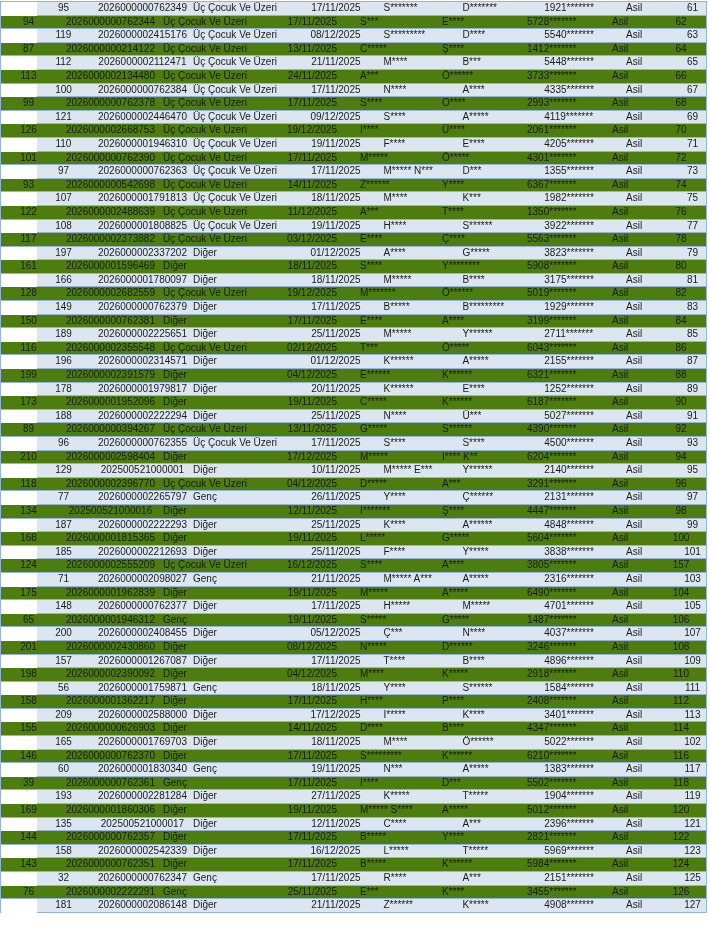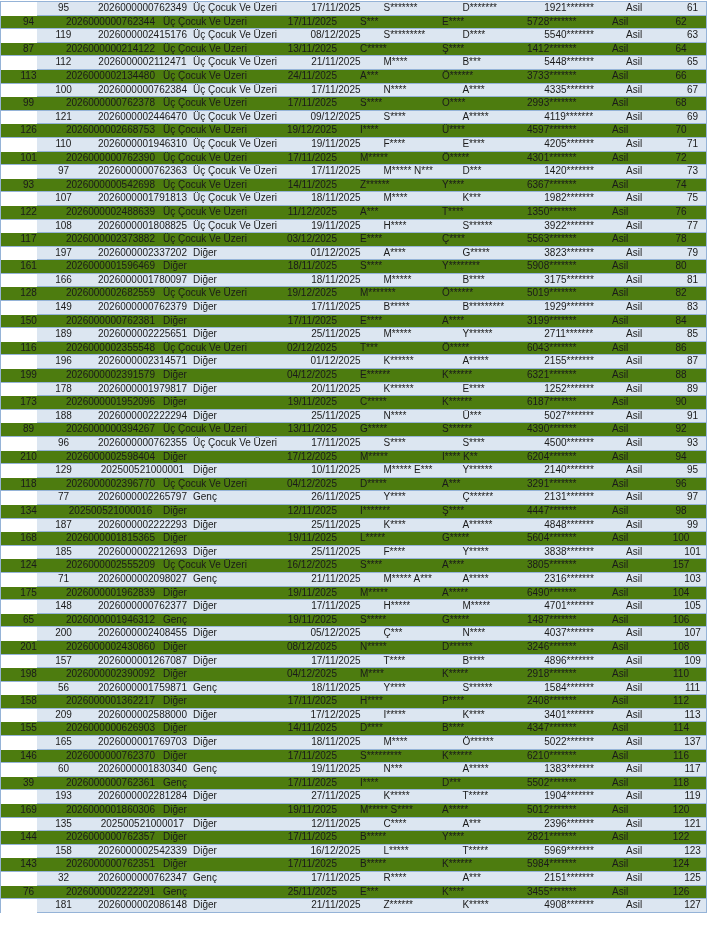--- a/index.html
+++ b/index.html
@@ -127,21 +127,21 @@
       <div class="c c-durum">Asil</div>
       <div class="c c-no">69</div>
     </div>
     <div class="row plain">
       <div class="c c-sira">126</div>
       <div class="c c-basvuru">2026000002668753</div>
       <div class="c c-kategori">Üç Çocuk Ve Üzeri</div>
       <div class="c c-tarih">19/12/2025</div>
       <div class="c c-ad">İ****</div>
       <div class="c c-soyad">Ü****</div>
-      <div class="c c-tc">4597*******</div>
+      <div class="c c-tc">2061*******</div>
       <div class="c c-durum">Asil</div>
       <div class="c c-no">70</div>
     </div>
     <div class="row alt">
       <div class="c c-sira">110</div>
       <div class="c c-basvuru">2026000001946310</div>
       <div class="c c-kategori">Üç Çocuk Ve Üzeri</div>
       <div class="c c-tarih">19/11/2025</div>
       <div class="c c-ad">F****</div>
       <div class="c c-soyad">E****</div>
@@ -160,21 +160,21 @@
       <div class="c c-durum">Asil</div>
       <div class="c c-no">72</div>
     </div>
     <div class="row alt">
       <div class="c c-sira">97</div>
       <div class="c c-basvuru">2026000000762363</div>
       <div class="c c-kategori">Üç Çocuk Ve Üzeri</div>
       <div class="c c-tarih">17/11/2025</div>
       <div class="c c-ad">M***** N***</div>
       <div class="c c-soyad">D***</div>
-      <div class="c c-tc">1420*******</div>
+      <div class="c c-tc">1355*******</div>
       <div class="c c-durum">Asil</div>
       <div class="c c-no">73</div>
     </div>
     <div class="row plain">
       <div class="c c-sira">93</div>
       <div class="c c-basvuru">2026000000542698</div>
       <div class="c c-kategori">Üç Çocuk Ve Üzeri</div>
       <div class="c c-tarih">14/11/2025</div>
       <div class="c c-ad">Z******</div>
       <div class="c c-soyad">Y****</div>
@@ -624,21 +624,21 @@
     </div>
     <div class="row alt">
       <div class="c c-sira">165</div>
       <div class="c c-basvuru">2026000001769703</div>
       <div class="c c-kategori">Diğer</div>
       <div class="c c-tarih">18/11/2025</div>
       <div class="c c-ad">M****</div>
       <div class="c c-soyad">Ö******</div>
       <div class="c c-tc">5022*******</div>
       <div class="c c-durum">Asil</div>
-      <div class="c c-no">137</div>
+      <div class="c c-no">102</div>
     </div>
     <div class="row plain">
       <div class="c c-sira">146</div>
       <div class="c c-basvuru">2026000000762370</div>
       <div class="c c-kategori">Diğer</div>
       <div class="c c-tarih">17/11/2025</div>
       <div class="c c-ad">S*********</div>
       <div class="c c-soyad">K******</div>
       <div class="c c-tc">6210*******</div>
       <div class="c c-durum">Asil</div>

